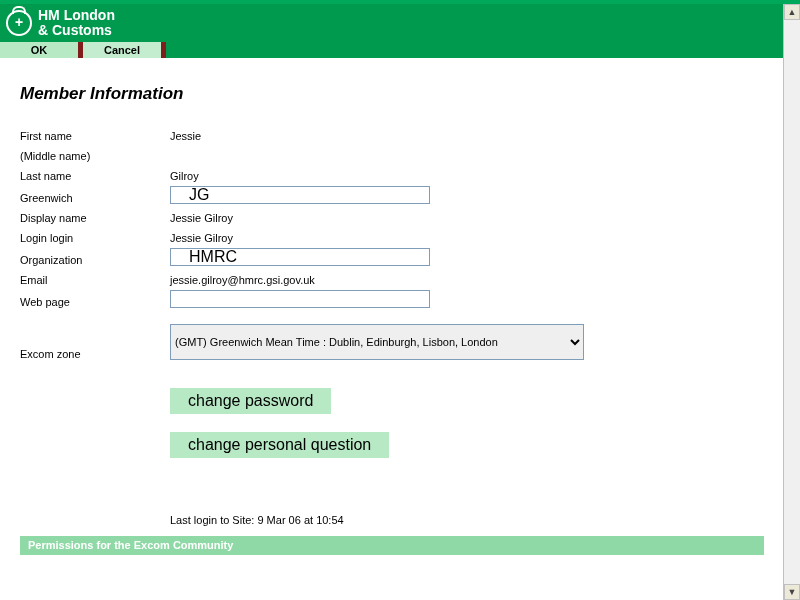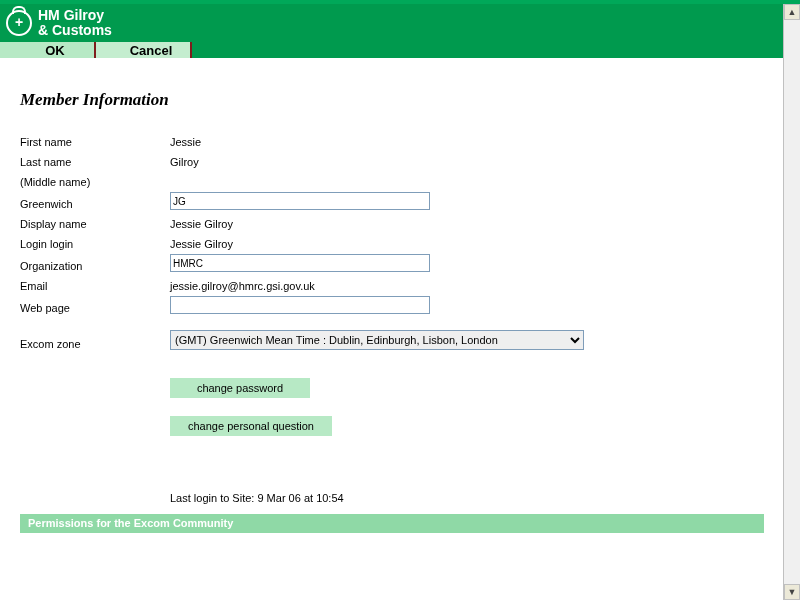--- a/index.html
+++ b/index.html
@@ -95,85 +95,83 @@
     height: 16px;
     background: #009a4e;
     margin-right: 16px;
     display: flex;
     align-items: stretch;
   }
   .action-btn {
     width: 78px;
     background: #c4edcf;
     color: #000;
-    font-size: 13px;
+    font-size: 11px;
     font-weight: bold;
     display: flex;
     align-items: center;
     justify-content: center;
-    border-right: 2px solid #7f1d1d;
+    border-right: 5px solid #7f1d1d;
     cursor: pointer;
-    padding-left: 16px;
   }
   .action-btn.lighter { background: #b7e9c5; }
   .content {
     padding: 18px 20px 0 20px;
     margin-right: 16px;
   }
   h1.page-title {
-    margin: 14px 0 22px 0;
+    margin: 8px 0 22px 0;
     font-size: 17px;
     font-weight: bold;
     font-style: italic;
     color: #000;
-    font-family: Liberation Serif, serif;
   }
   .row {
     display: flex;
     align-items: flex-end;
     margin-bottom: 4px;
     min-height: 16px;
   }
   .label-col {
     width: 150px;
     padding-top: 1px;
   }
   .value-col {
     flex: 1;
   }
   input.text-input {
     width: 260px;
     height: 18px;
     font-family: Verdana, Arial, sans-serif;
-    font-size: 10px;
+    font-size: 16px;
     border: 1px solid #7f9db9;
-    padding: 0 2px;
+    padding: 0 18px;
     box-sizing: border-box;
   }
   textarea.text-area {
     width: 290px;
     height: 78px;
     font-family: Verdana, Arial, sans-serif;
     font-size: 11px;
     border: 1px solid #7f9db9;
     resize: none;
     overflow-y: scroll;
   }
   select.tz-select {
     width: 414px;
-    height: 20px;
+    height: 36px;
     font-family: Verdana, Arial, sans-serif;
     font-size: 11px;
     border: 1px solid #7f9db9;
   }
   .green-btn {
     display: inline-block;
     background: #b7e9c5;
     padding: 4px 18px;
-    font-size: 11px;
+    font-size: 16px;
     cursor: pointer;
     border: none;
     min-width: 140px;
     text-align: center;
   }
   .section-green-bar {
     background: #8fd9a6;
     color: #fff;
     font-weight: bold;
     padding: 3px 8px;
@@ -186,45 +184,45 @@
 </head>
 <body>
 
 <div class="viewport">
   <div class="top-green-thin"></div>
 
   <div class="header">
     <div class="logo">
       <div class="logo-crest"></div>
       <div class="logo-text">
-        <div>HM Gilroy</div>
+        <div>HM London</div>
         <div>&amp; Customs</div>
       </div>
     </div>
   </div>
 
   <div class="action-bar">
     <div class="action-btn lighter">OK</div>
     <div class="action-btn">Cancel</div>
   </div>
 
   <div class="content">
     <h1 class="page-title">Member Information</h1>
 
     <div class="row">
       <div class="label-col">First name</div>
       <div class="value-col">Jessie</div>
     </div>
     <div class="row">
+      <div class="label-col">(Middle name)</div>
+      <div class="value-col"></div>
+    </div>
+    <div class="row">
       <div class="label-col">Last name</div>
       <div class="value-col">Gilroy</div>
-    </div>
-    <div class="row">
-      <div class="label-col">(Middle name)</div>
-      <div class="value-col"></div>
     </div>
     <div class="row">
       <div class="label-col">Greenwich</div>
       <div class="value-col">
         <input class="text-input" type="text" value="JG" style="">
       </div>
     </div>
     <div class="row">
       <div class="label-col">Display name</div>
       <div class="value-col">Jessie Gilroy</div>

